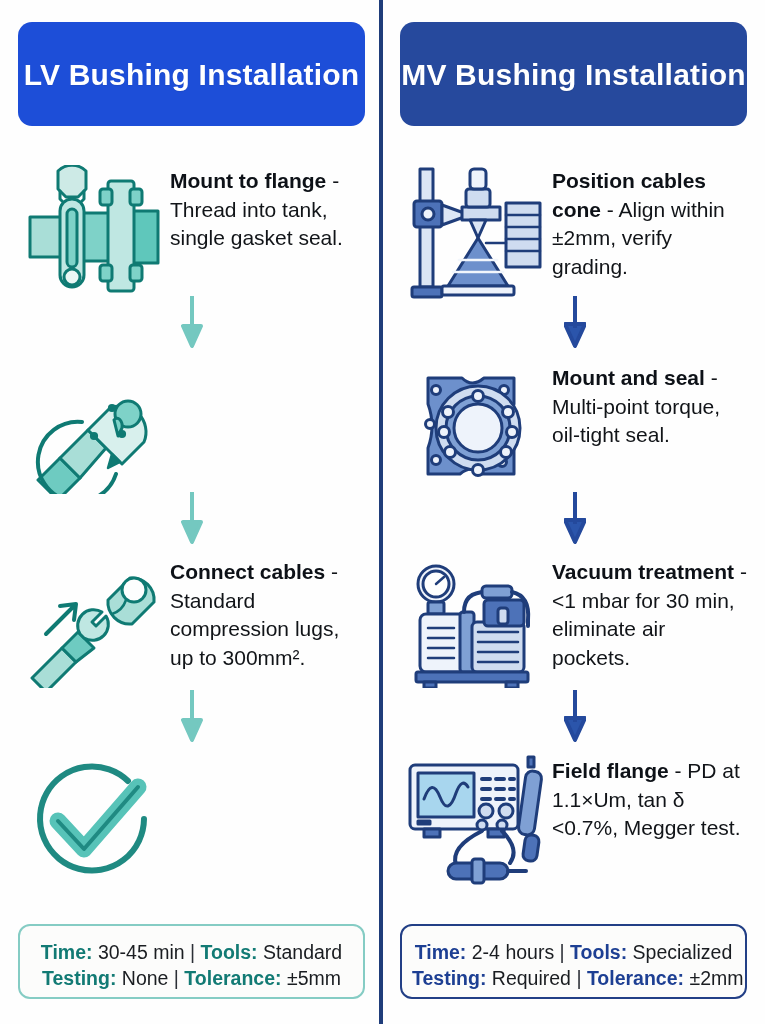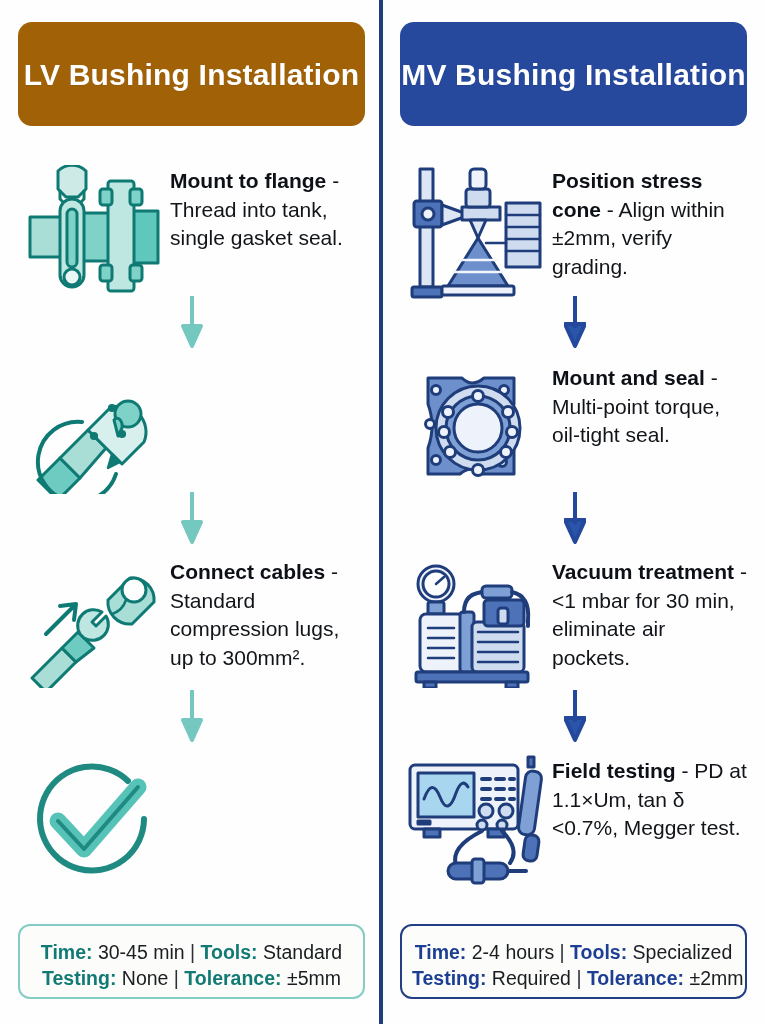--- a/index.html
+++ b/index.html
@@ -24,21 +24,21 @@
   .col-mv{left:400px;}
 
   
   .header{
     position:absolute;top:22px;left:0;width:347px;height:104px;
     border-radius:14px;
     display:flex;align-items:center;justify-content:center;
     text-align:center;
     box-sizing:border-box;
   }
-  .header-lv{background:#a16207;}
+  .header-lv{background:#1d4ed8;}
   .header-mv{background:#26499d;}
   .header-text{
     color:#ffffff;font-size:30px;font-weight:bold;line-height:35px;
     letter-spacing:0.2px;
     text-shadow:0 1px 1px rgba(0,0,0,0.08);
   }
 
   
   .step{position:absolute;left:0;width:347px;display:flex;align-items:flex-start;margin-top:10px;}
   .step-icon{width:152px;flex:0 0 152px;display:flex;align-items:center;justify-content:center;}
@@ -216,21 +216,21 @@
             <path d="M64 55 l16 0 l-8 18 z" fill="#dce6f5"></path>
             <path d="M72 73 l-30 48 l60 0 z" fill="#6d90cc"></path>
             <path d="M53 95 l38 0 M47 107 l50 0" stroke-width="2.5" stroke="#f2f6fc"></path>
             <rect x="36" y="121" width="72" height="9" rx="2" fill="#eef3fb"></rect>
             <rect x="100" y="38" width="34" height="64" fill="#cfdcf0"></rect>
             <path d="M100 50 l34 0 M100 62 l34 0 M100 74 l34 0 M100 86 l34 0" stroke-width="2.5"></path>
             <path d="M80 78 l20 0" stroke-width="2.5"></path>
           </g>
         </svg>
       </div>
-      <div class="step-text"><b>Position stress cone</b><span> - Align within ±2mm, verify grading.</span></div>
+      <div class="step-text"><b>Position cables cone</b><span> - Align within ±2mm, verify grading.</span></div>
     </div>
 
     <div class="arrow arrow-mv a1">
       <svg width="22" height="52" viewBox="0 0 22 52">
           <path d="M11 0 L11 32 M11 50 L1 28 L21 28 Z" stroke="#24499c" stroke-width="4" fill="#2b55ab" stroke-linejoin="round"></path>
         </svg>
     </div>
 
     <div class="step r2">
       <div class="step-icon">
@@ -317,21 +317,21 @@
             <path d="M96 76 q18 18 8 32" fill="none" stroke-width="4"></path>
             <rect x="116" y="16" width="16" height="64" rx="7" fill="#7fa0d4" transform="rotate(8 124 48)"></rect>
             <path d="M122 12 l6 0 l0 -10 l-6 0 z" fill="#4d72b8"></path>
             <rect x="118" y="80" width="14" height="26" rx="6" fill="#4d72b8" transform="rotate(8 125 93)"></rect>
             <rect x="42" y="108" width="60" height="16" rx="8" fill="#4d72b8"></rect>
             <rect x="66" y="104" width="12" height="24" rx="3" fill="#7fa0d4"></rect>
             <path d="M102 116 l18 0" stroke-width="4"></path>
           </g>
         </svg>
       </div>
-      <div class="step-text"><b>Field testing</b><span> - PD at 1.1×Um, tan δ &lt;0.7%, Megger test.</span></div>
+      <div class="step-text"><b>Field flange</b><span> - PD at 1.1×Um, tan δ &lt;0.7%, Megger test.</span></div>
     </div>
 
     <div class="summary summary-mv">
       <div class="line">
         <b class="k-mv">Time:</b><span> 2-4 hours</span>
         <span class="sep">|</span>
         <b class="k-mv">Tools:</b><span> Specialized</span>
       </div>
       <div class="line">
         <b class="k-mv">Testing:</b><span> Required</span>

